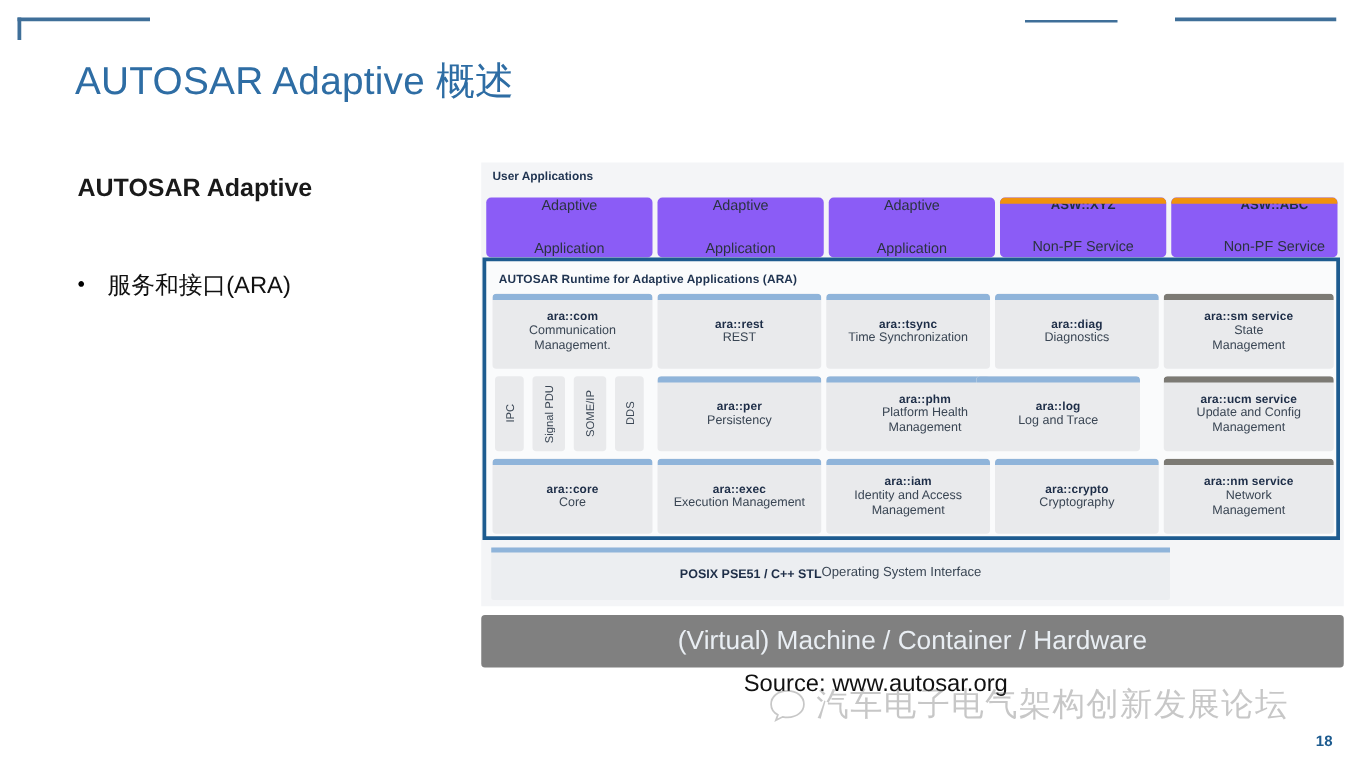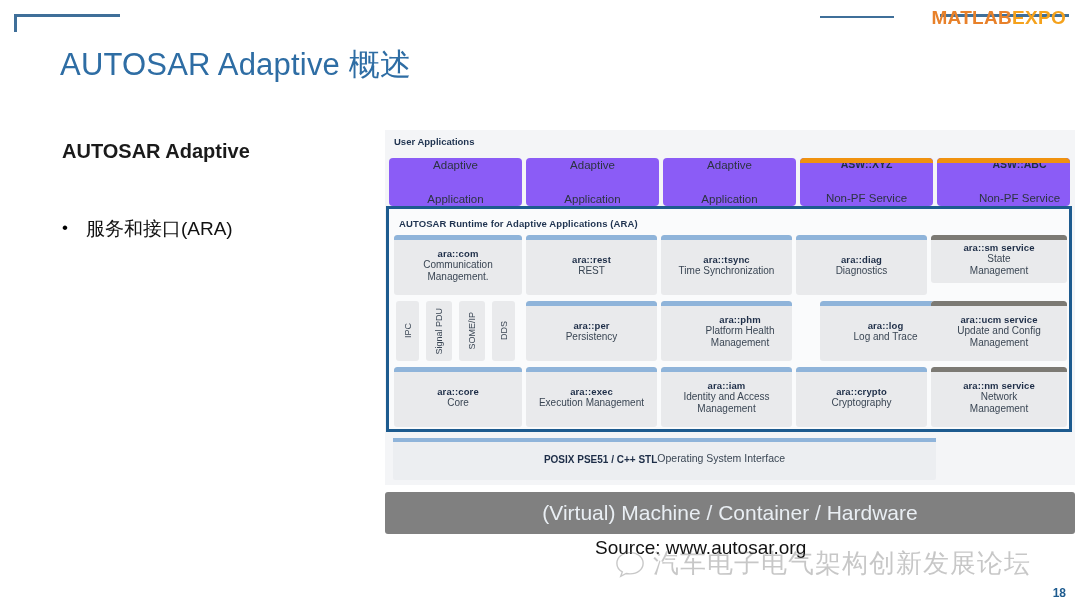--- a/index.html
+++ b/index.html
@@ -155,23 +155,20 @@
   }
 </style>
 </head>
 <body>
 
 <div class="slide">
 
   <div class="corner-bracket"></div>
   <div class="corner-mask"></div>
   <div class="brand-rule"></div>
-  <div class="brand">
-    <span class="m">MATLAB</span><span class="x">EXPO</span>
-  </div>
 
   <h1 class="title">AUTOSAR Adaptive 概述</h1>
 
   <div class="lead">AUTOSAR Adaptive</div>
   <div class="bullet-row">
     <span class="bullet-dot">•</span>
     <span class="bullet-text">服务和接口(ARA)</span>
   </div>
 
   <div class="diagram">
@@ -235,40 +232,40 @@
           <div class="box" style="left: 272px; top: 26px; width: 131px; height: 60px;">
             <div class="cap cap-blue"></div>
             <div class="ttl">ara::tsync</div>
             <div class="sub">Time Synchronization</div>
           </div>
           <div class="box" style="left: 407px; top: 26px; width: 131px; height: 60px;">
             <div class="cap cap-blue"></div>
             <div class="ttl">ara::diag</div>
             <div class="sub">Diagnostics</div>
           </div>
-          <div class="box" style="left: 542px; top: 26px; width: 136px; height: 48px;">
+          <div class="box" style="left: 542px; top: 26px; width: 136px; height: 60px;">
             <div class="cap cap-gray"></div>
             <div class="ttl">ara::sm service</div>
             <div class="sub">State</div>
             <div class="sub">Management</div>
           </div>
         </div>
       <div id="mrow2">
           <div class="box" style="left: 137px; top: 92px; width: 131px; height: 60px;">
             <div class="cap cap-blue"></div>
             <div class="ttl">ara::per</div>
             <div class="sub">Persistency</div>
           </div>
           <div class="box" style="left: 272px; top: 92px; width: 131px; height: 60px; padding-left: 27px;">
             <div class="cap cap-blue"></div>
             <div class="ttl">ara::phm</div>
             <div class="sub">Platform Health</div>
             <div class="sub">Management</div>
           </div>
-          <div class="box" style="left: 431px; top: 92px; width: 131px; height: 60px;">
+          <div class="box" style="left: 392px; top: 92px; width: 131px; height: 60px;">
             <div class="cap cap-blue"></div>
             <div class="ttl">ara::log</div>
             <div class="sub">Log and Trace</div>
           </div>
           <div class="box" style="left: 542px; top: 92px; width: 136px; height: 60px;">
             <div class="cap cap-gray"></div>
             <div class="ttl">ara::ucm service</div>
             <div class="sub">Update and Config</div>
             <div class="sub">Management</div>
           </div>

